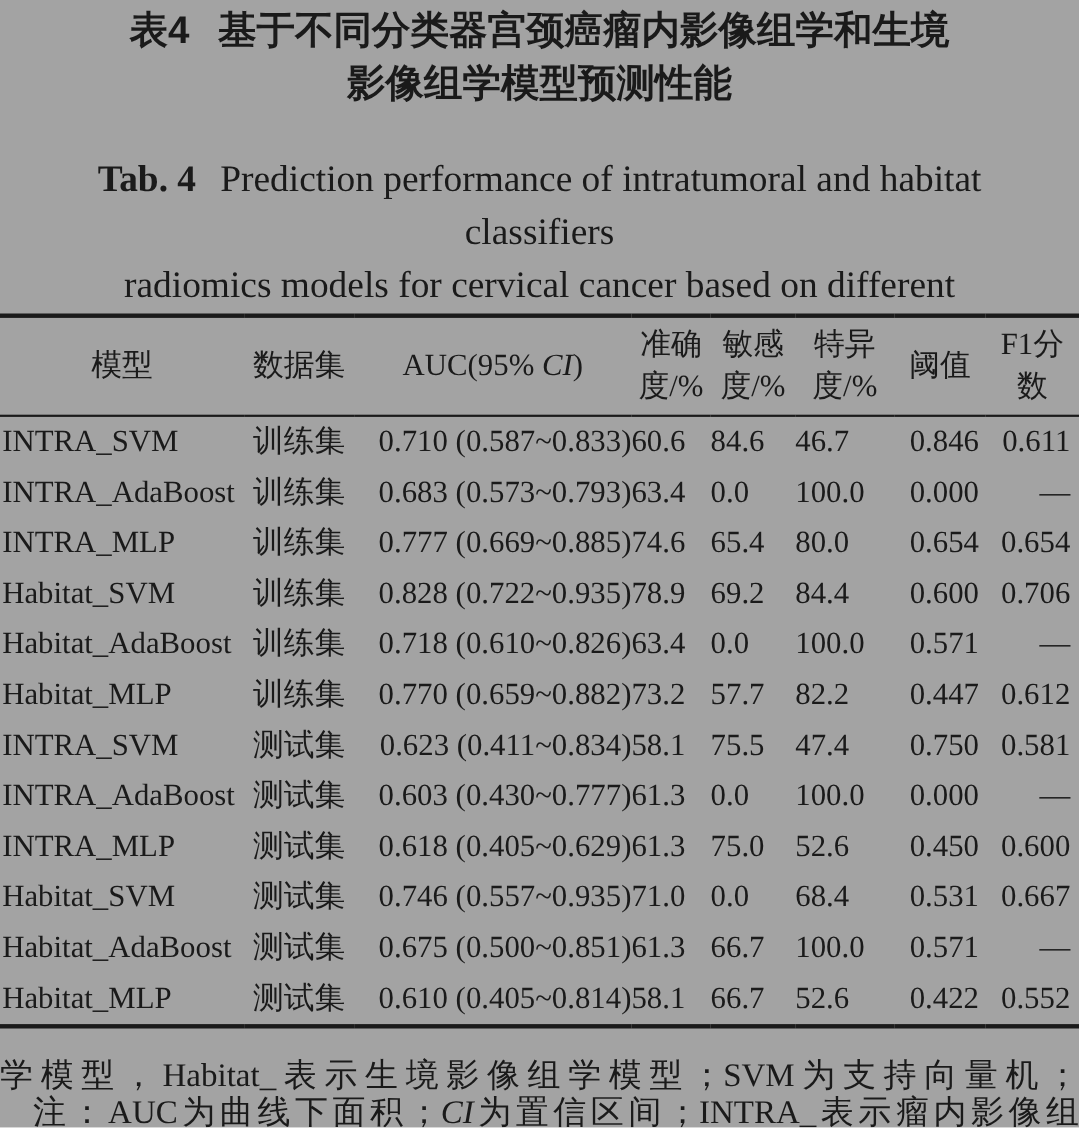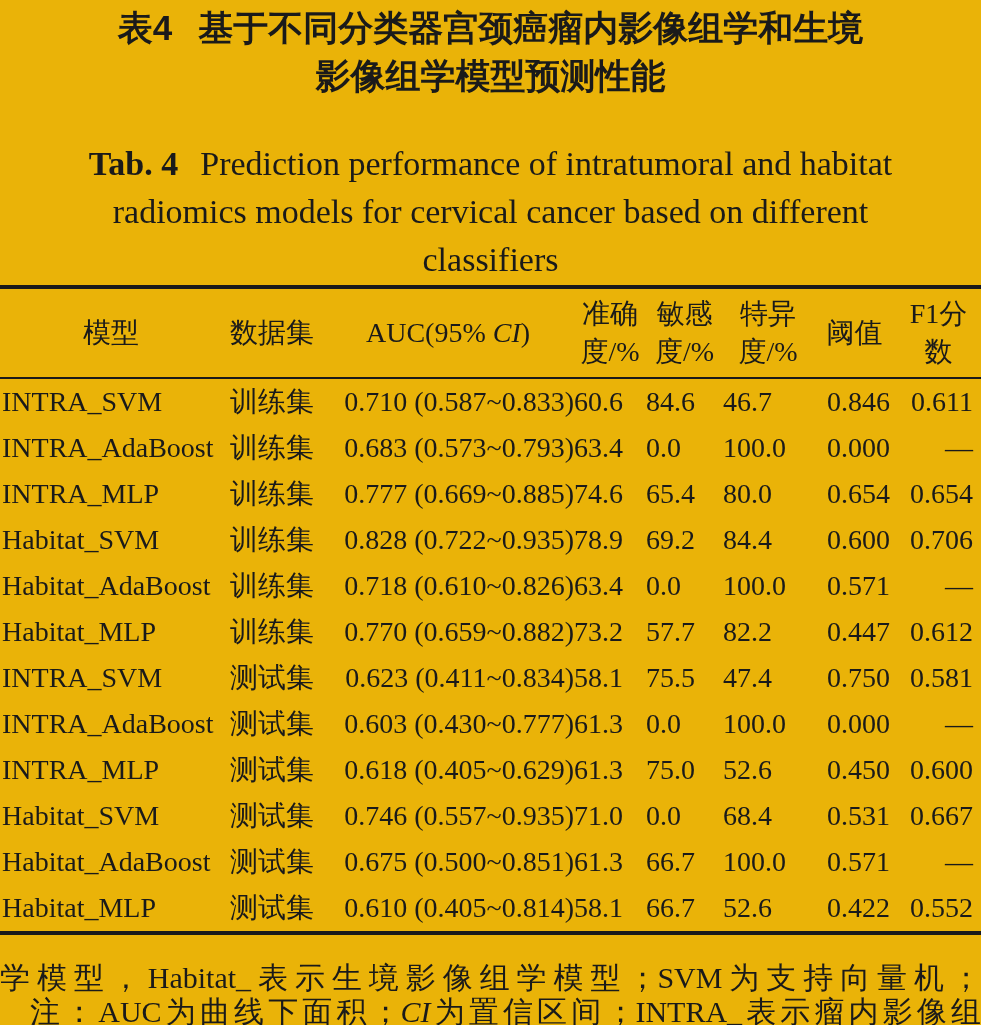--- a/index.html
+++ b/index.html
@@ -4,21 +4,21 @@
 <style>
   html, body {
     margin: 0;
     padding: 0;
     background: #ffffff;
   }
   .page {
     position: relative;
     width: 981px;
     height: 1025px;
-    background: #eab308;
+    background: #a3a3a3;
     color: #1a1a1a;
     overflow: hidden;
     font-family: "Liberation Serif", "DejaVu Serif", serif;
   }
   
   .title-zh {
     padding-top: 4px;
     text-align: center;
     font-family: "Liberation Sans", "DejaVu Sans", sans-serif;
     font-weight: 700;
@@ -103,22 +103,22 @@
 
 <div class="page">
 
   <div class="title-zh">
     <div><span class="zh-label">表4</span><span>基于不同分类器宫颈癌瘤内影像组学和生境</span></div>
     <div>影像组学模型预测性能</div>
   </div>
 
   <div class="title-en">
     <div><span class="en-label">Tab. 4</span><span>Prediction performance of intratumoral and habitat</span></div>
+    <div>classifiers</div>
     <div>radiomics models for cervical cancer based on different</div>
-    <div>classifiers</div>
   </div>
 
   <table class="results">
     <colgroup>
       <col class="c-model">
         <col class="c-dataset">
         <col class="c-auc">
         <col class="c-accuracy">
       <col class="c-sensitivity">
         <col class="c-specificity">

